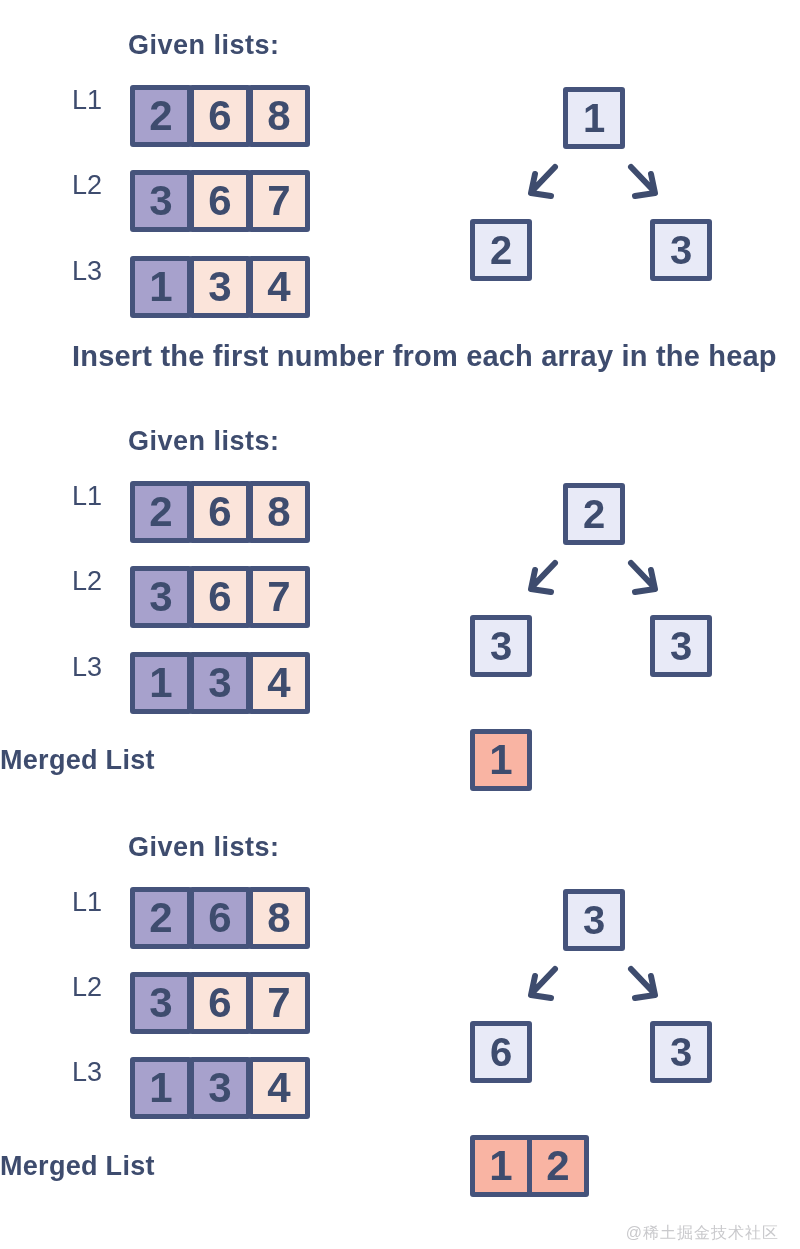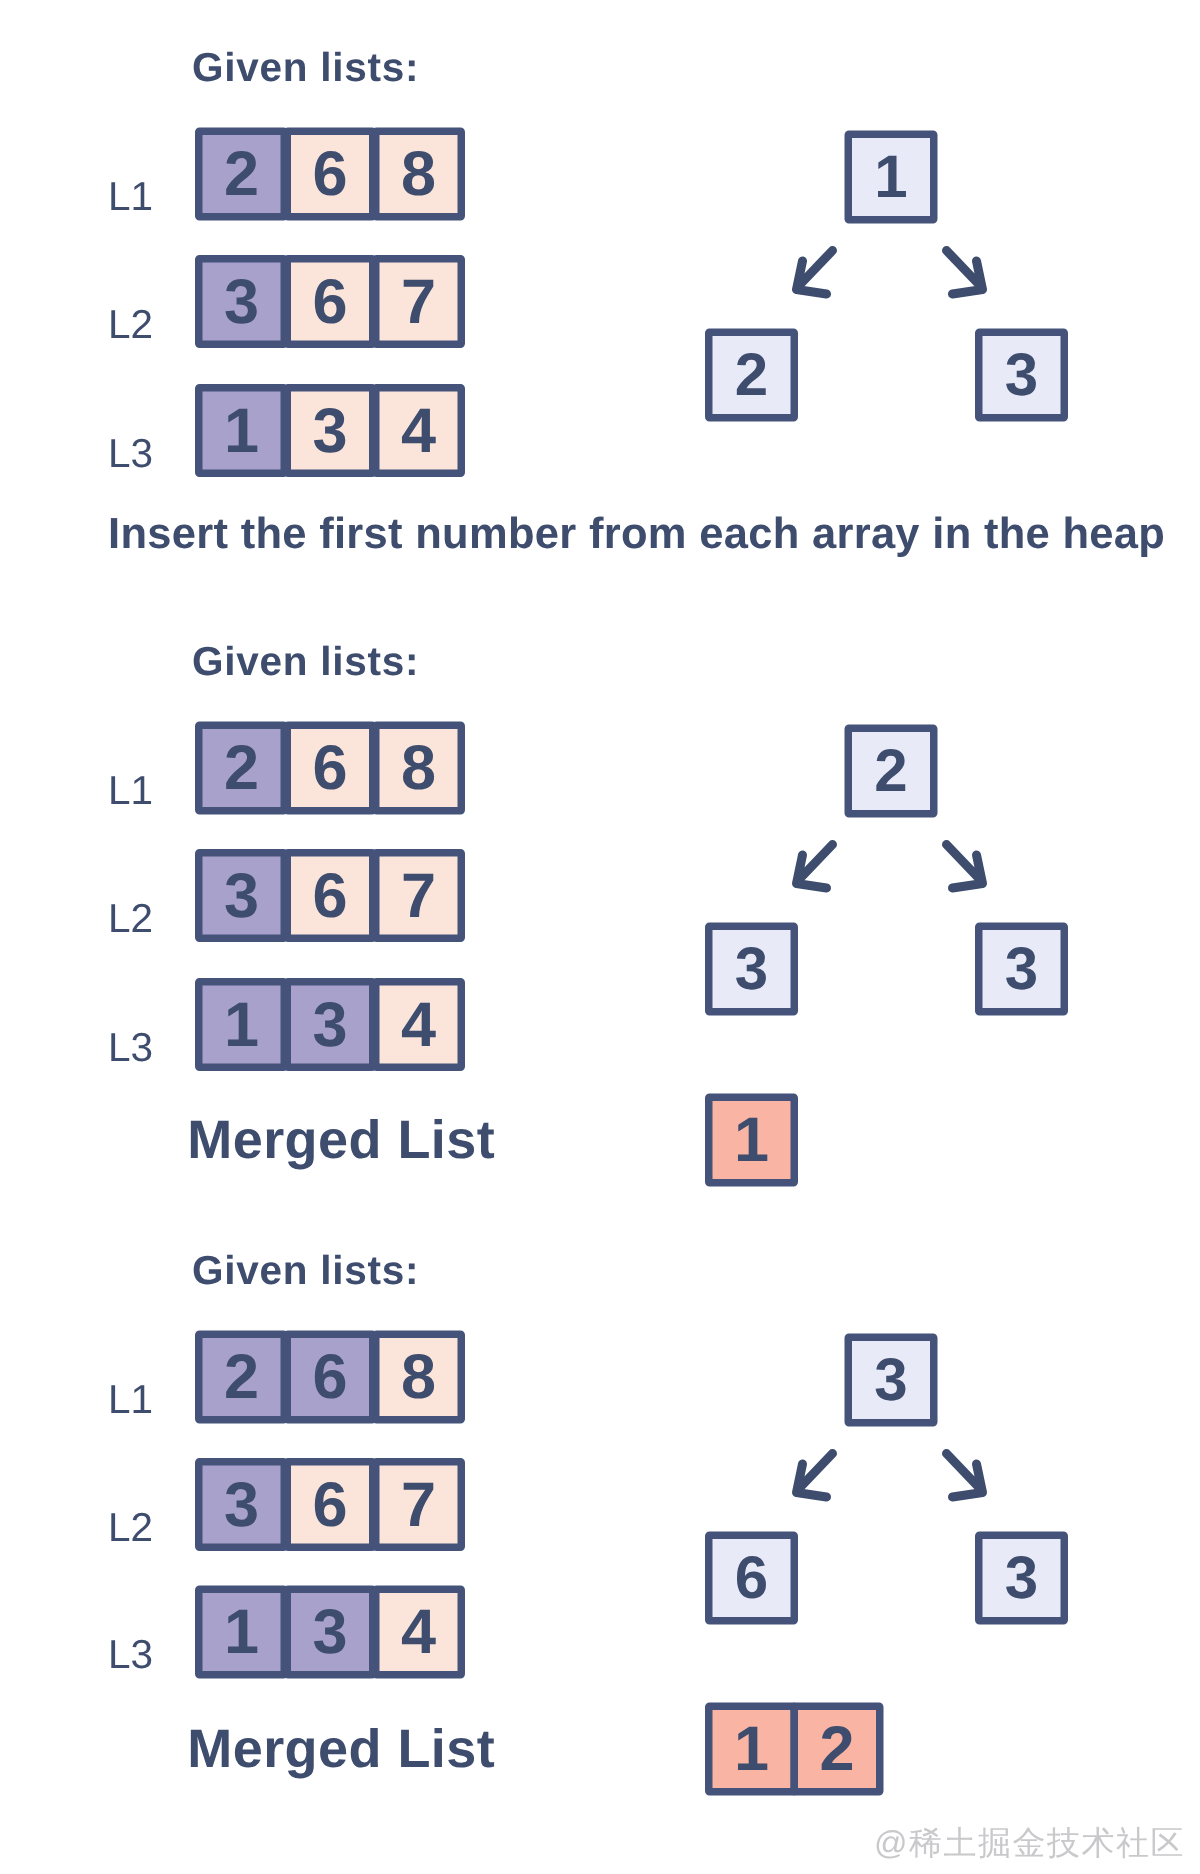--- a/index.html
+++ b/index.html
@@ -16,21 +16,21 @@
   body{background:#f2f2f2;font-family:"Liberation Sans", sans-serif;}
   .canvas{
     position:relative;width:800px;height:1249px;margin:0 auto;
     background:var(--background,#fff);overflow:hidden;color:var(--ink);
   }
   .step{position:absolute;left:0;width:800px;}
   .heading{
     position:absolute;left:128px;top:30px;margin:0;
     font-size:27px;font-weight:600;letter-spacing:.5px;color:var(--ink);
   }
-  .list-row{position:absolute;left:72px;display:flex;align-items:flex-end;}
+  .list-row{position:absolute;left:72px;display:flex;align-items:flex-start;}
   .list-label{
     width:58px;font-size:27px;font-weight:400;color:var(--ink);
     flex:0 0 58px;
   }
   .cells{display:flex;}
   .cell{
     width:62px;height:62px;box-sizing:border-box;
     border:5px solid var(--line);border-radius:3px;
     display:flex;align-items:center;justify-content:center;
     font-size:42px;font-weight:700;color:var(--ink);
@@ -52,35 +52,35 @@
   .arrow{position:absolute;width:44px;height:44px;}
   .arrow-left{left:518px;top:160px;}
   .arrow-right{left:624px;top:160px;}
   .arrow path{stroke:var(--ink);stroke-width:6;fill:none;stroke-linecap:round;stroke-linejoin:round;}
   .caption{
     position:absolute;left:72px;top:340px;margin:0;
     font-size:29px;font-weight:600;letter-spacing:.2px;color:var(--ink);white-space:nowrap;
   }
   .merged-row{position:absolute;left:0;top:333px;width:800px;display:flex;align-items:center;}
   .merged-label{
-    flex:0 0 455px;width:455px;text-align:center;box-sizing:border-box;
-    font-size:36px;font-weight:600;letter-spacing:.3px;color:var(--ink);
+    flex:0 0 455px;width:455px;text-align:left;box-sizing:border-box;
+    font-size:27px;font-weight:600;letter-spacing:.3px;color:var(--ink);
   }
   .merged-cells{display:flex;margin-left:15px;}
   .mcell{
     width:62px;height:62px;box-sizing:border-box;
     border:5px solid var(--line);border-radius:3px;
     display:flex;align-items:center;justify-content:center;
     font-size:42px;font-weight:700;color:var(--ink);
     background:var(--merged_cell);
   }
   .mcell + .mcell{margin-left:-5px;}
   .watermark{
-    position:absolute;right:10px;bottom:5px;
-    font-size:22px;color:var(--watermark);letter-spacing:1px;
+    position:absolute;right:21px;bottom:5px;
+    font-size:16px;color:var(--watermark);letter-spacing:1px;
   }
 </style>
 </head>
 <body>
 
 <div class="canvas">
 
   <section class="step" style="top:0px">
     <h2 class="heading">Given lists:</h2>
 

